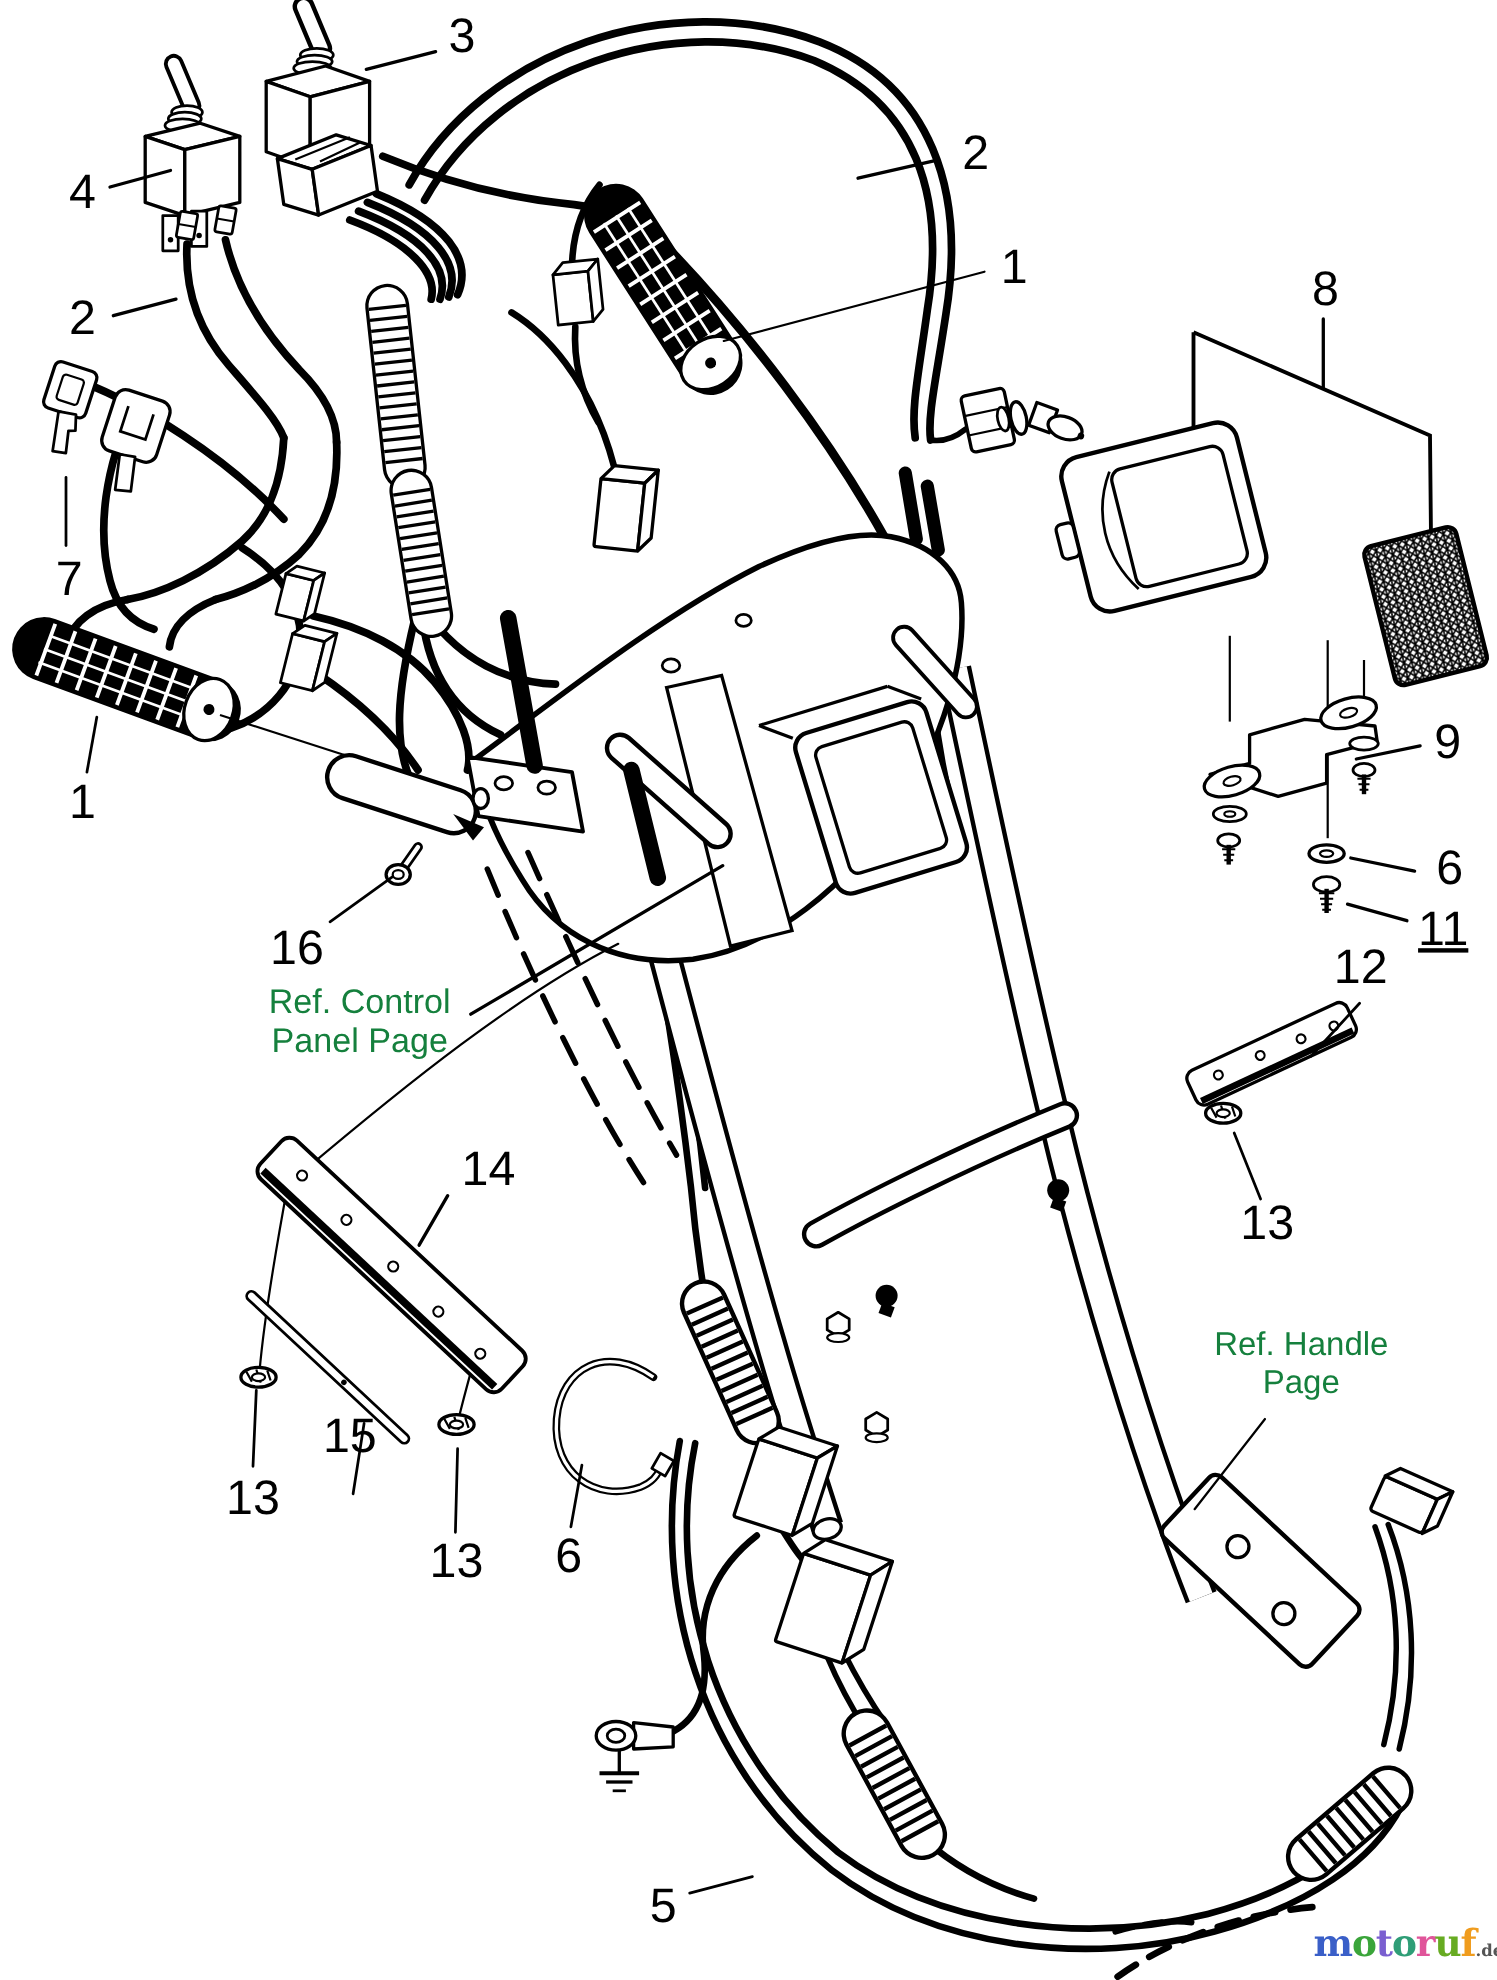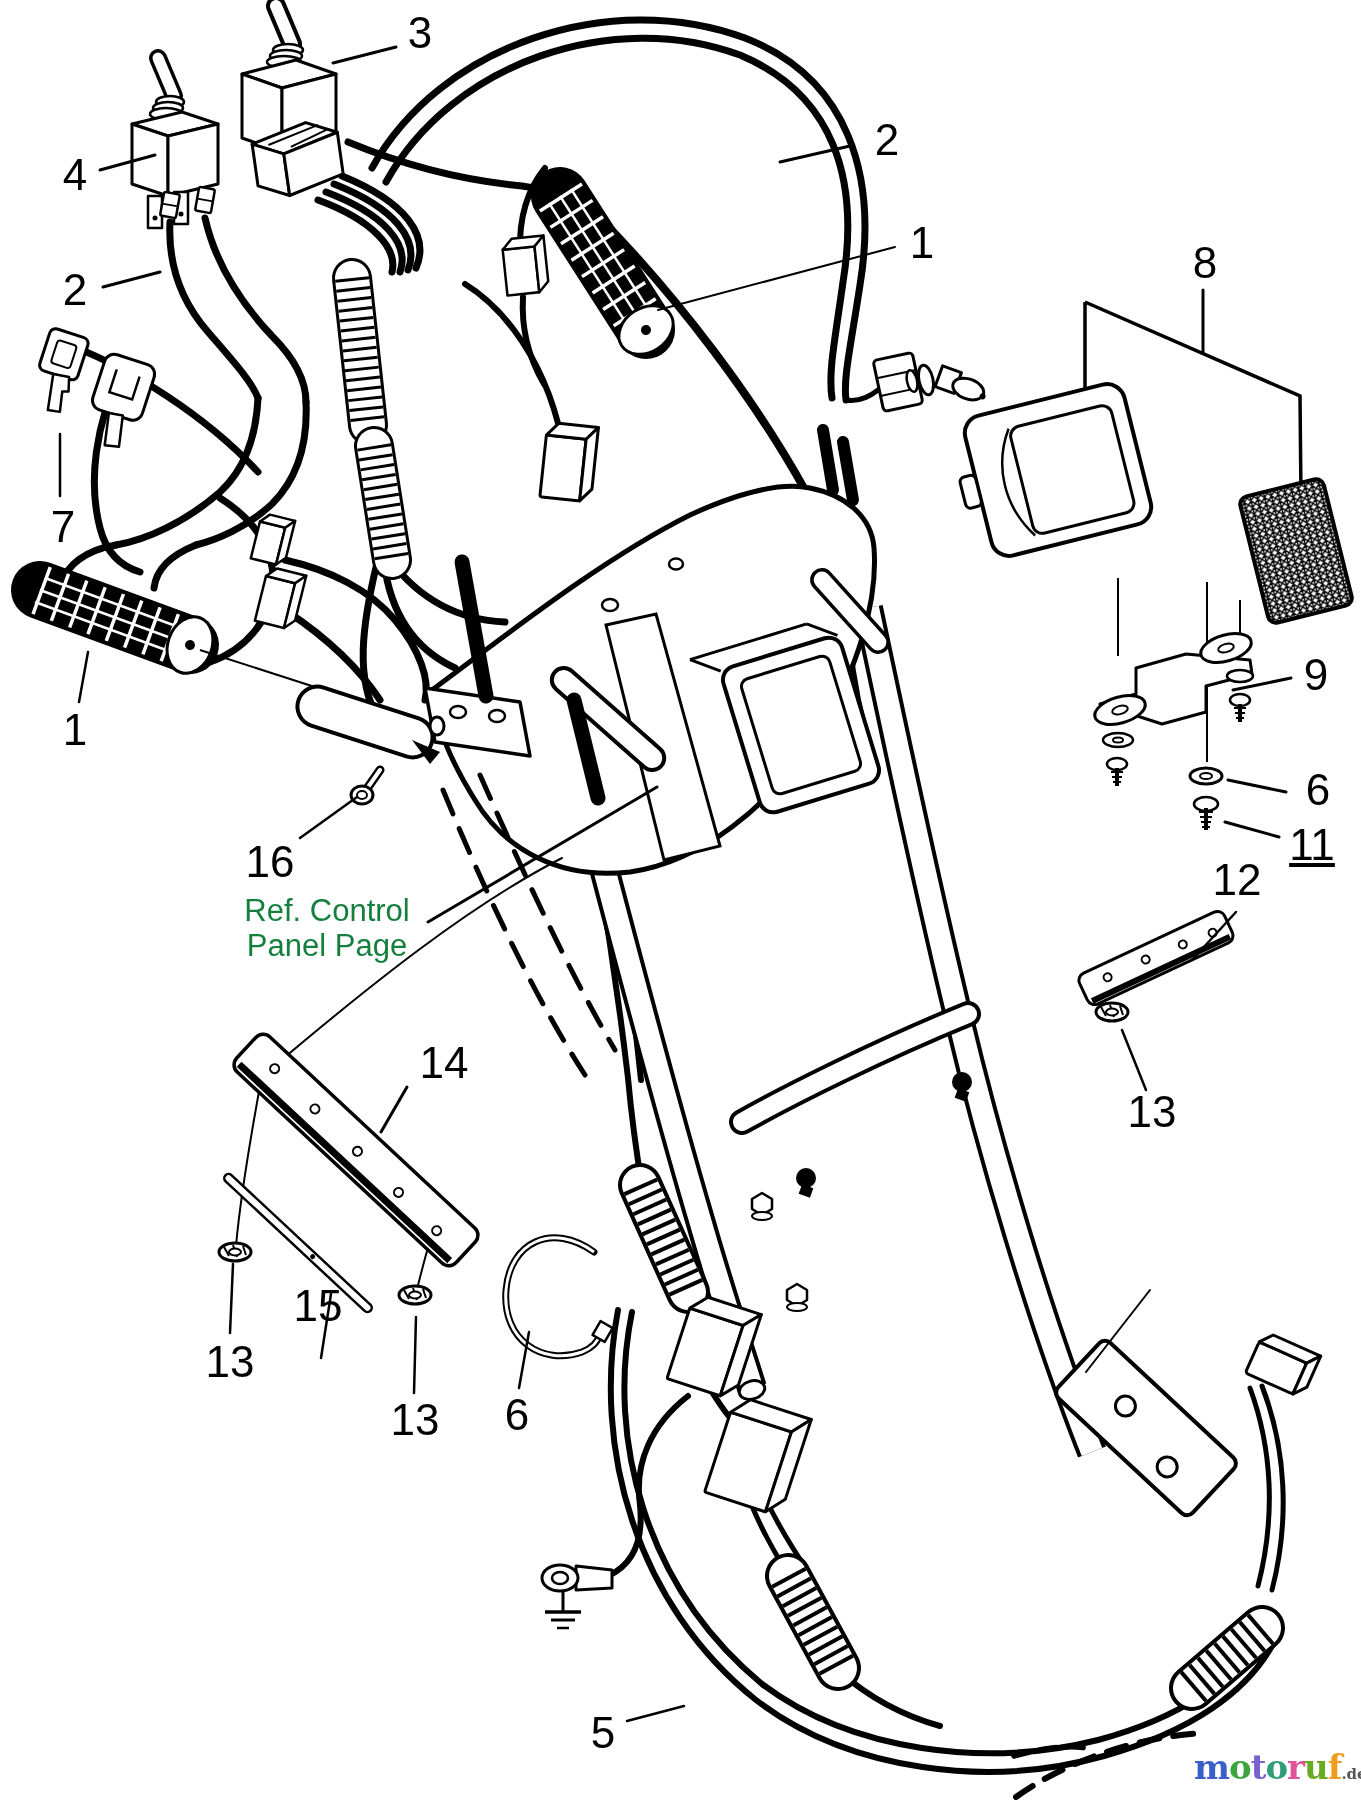--- a/index.html
+++ b/index.html
@@ -467,17 +467,21 @@
       <div class="callout" style="left: 318px; top: 1306px;">15</div>
       <div class="callout" style="left: 415px; top: 1420px;">13</div>
       <div class="callout" style="left: 517px; top: 1415px;">6</div>
       <div class="callout" style="left: 603px; top: 1733px;">5</div>
     </div>
 
 <div class="ref-text" id="ref-control">
   <div>Ref. Control</div>
   <div>Panel Page</div>
 </div>
+<div class="ref-text" id="ref-handle">
+  <div>Ref. Handle</div>
+  <div>Page</div>
+</div>
 
 <div id="watermark">
   <span id="wm-word"><span style="color: rgb(58, 95, 200);">m</span><span style="color: rgb(58, 165, 58);">o</span><span style="color: rgb(122, 95, 208);">t</span><span style="color: rgb(47, 158, 119);">o</span><span style="color: rgb(224, 85, 154);">r</span><span style="color: rgb(103, 171, 34);">u</span><span style="color: rgb(240, 156, 30);">f</span></span><span class="wm-suffix" style="color: rgb(85, 85, 85);">.de</span>
 </div>
 </div>
 
 </body></html>

